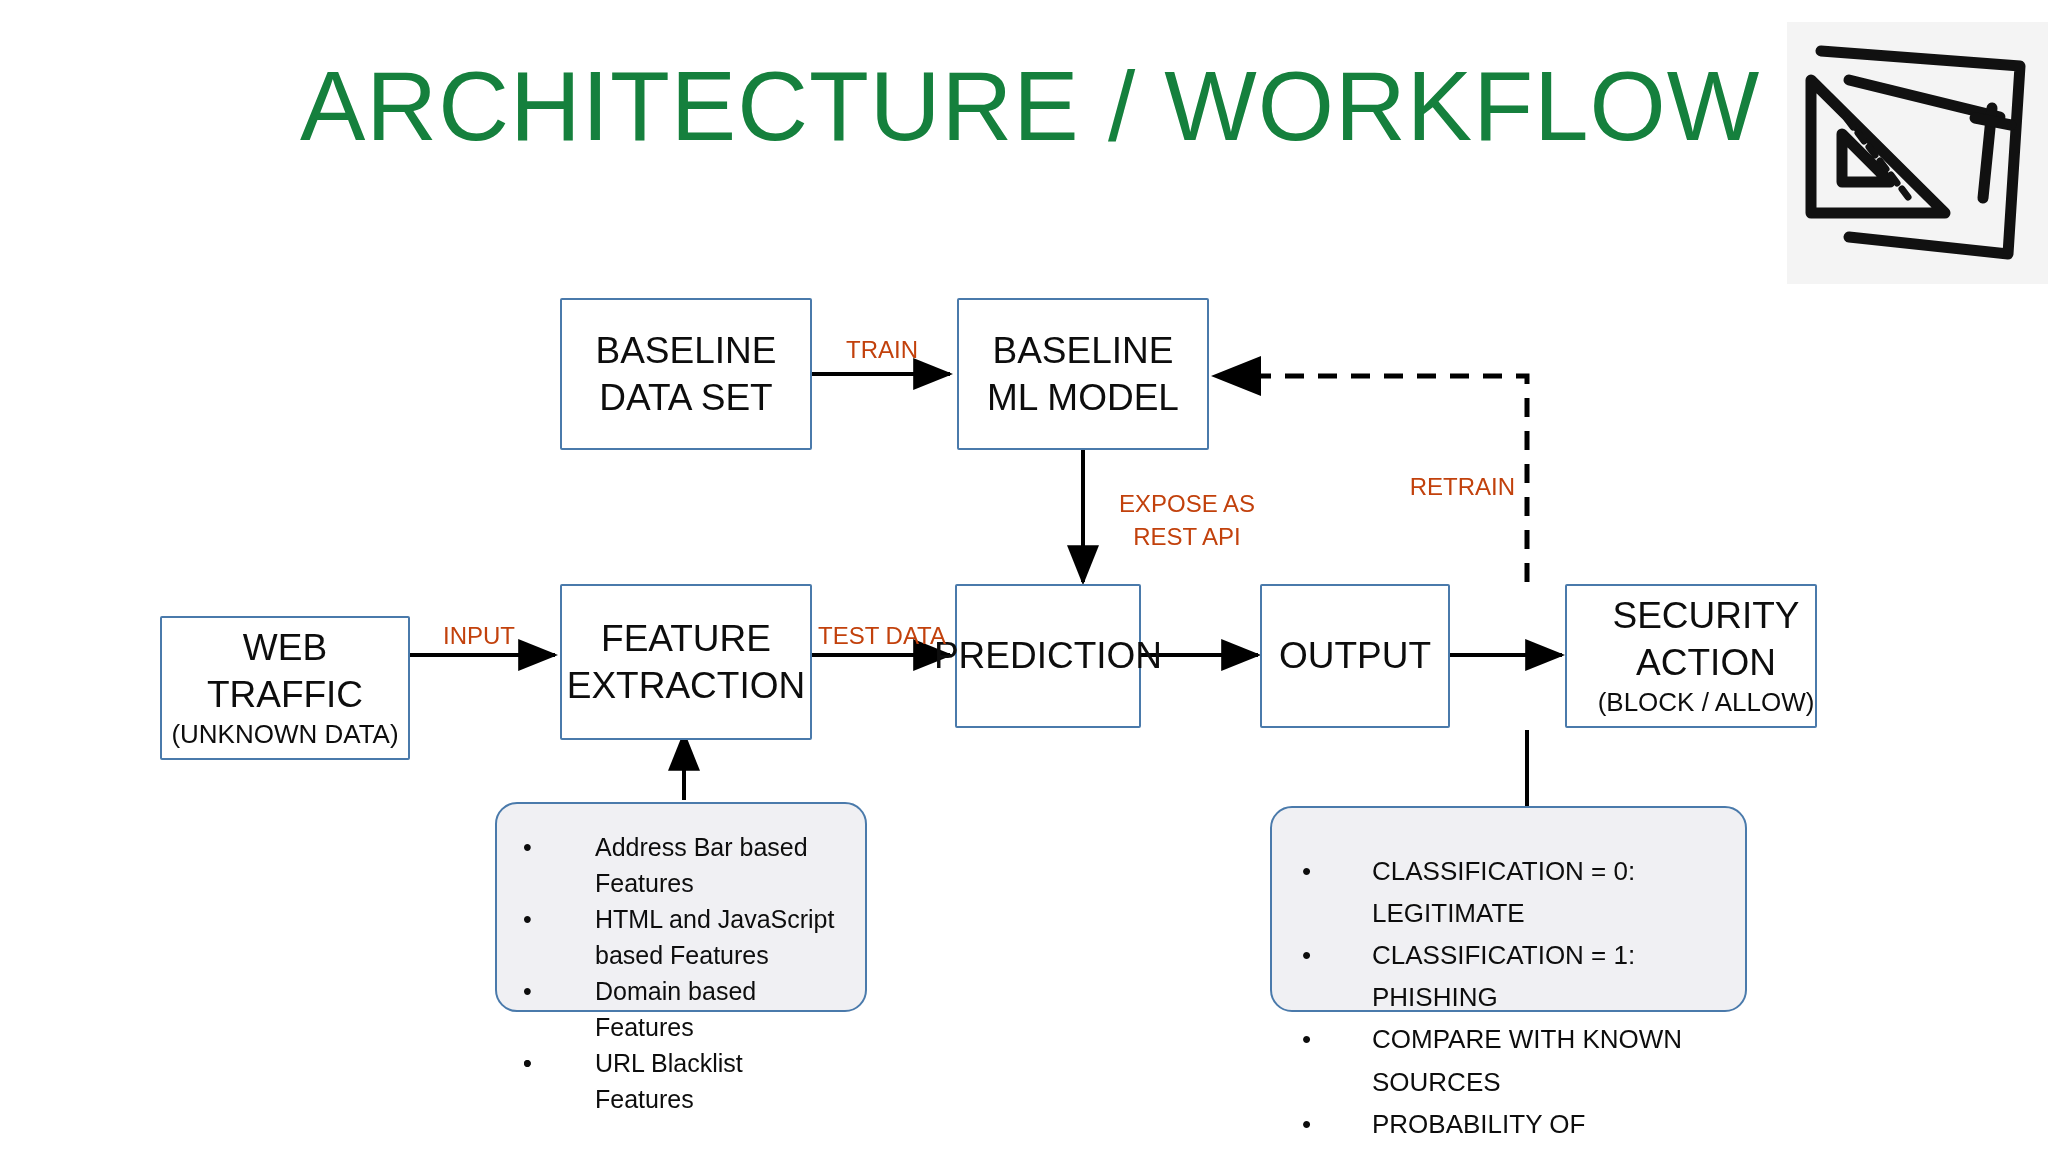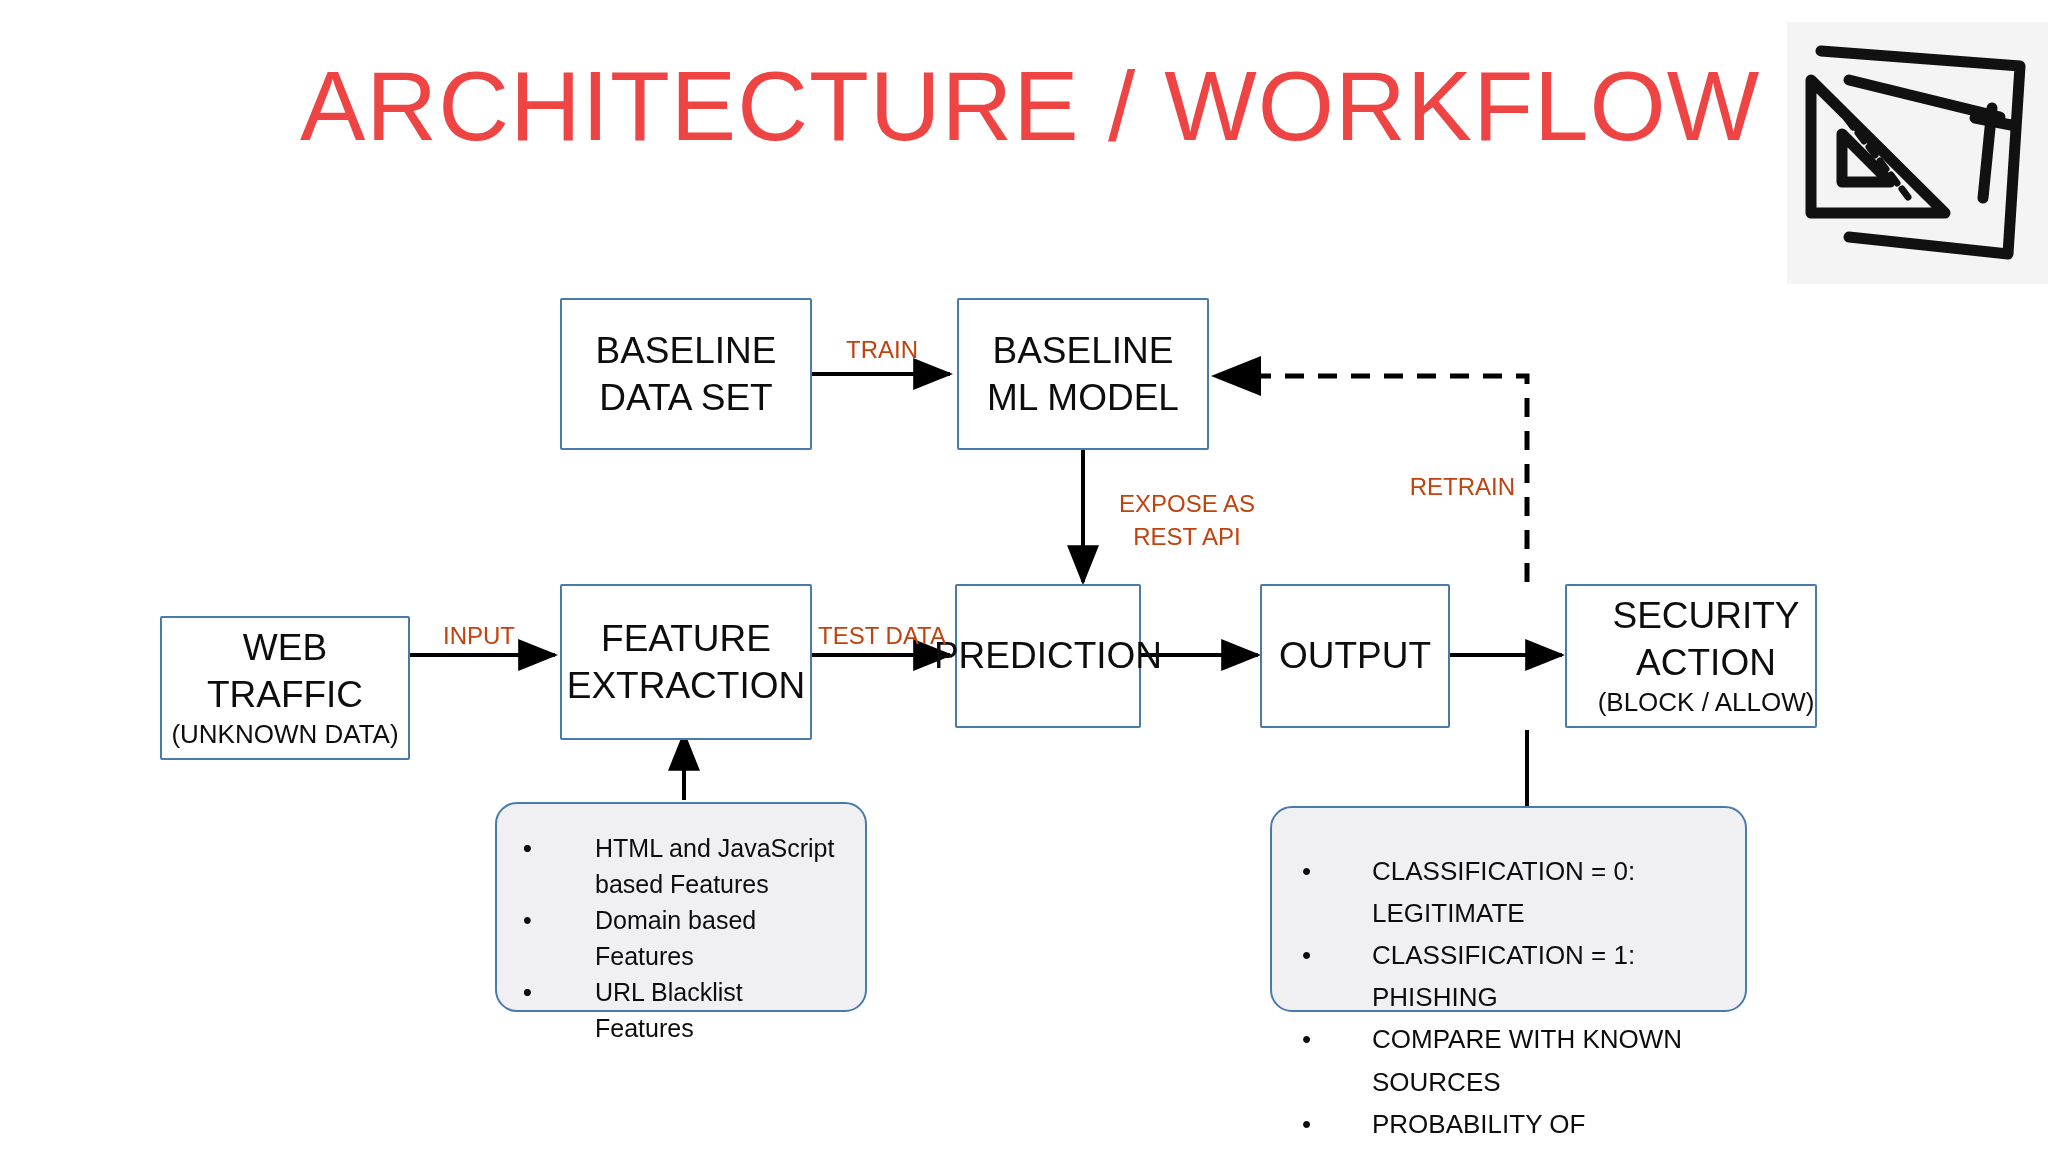--- a/index.html
+++ b/index.html
@@ -21,21 +21,21 @@
   
   #page-title {
     position: absolute;
     left: 300px;
     top: 50px;
     width: 1420px;
     text-align: right;
     font-size: 98px;
     font-weight: 300;
     letter-spacing: 1px;
-    color: #ef4444;
+    color: #15803d;
     font-family: "Liberation Sans", sans-serif;
     white-space: nowrap;
   }
 
   
   #brand-icon {
     position: absolute;
     left: 1787px;
     top: 22px;
     width: 262px;
@@ -239,20 +239,21 @@
     <span>EXPOSE AS</span><br>
     <span>REST API</span>
   </div>
 
   <div class="edge-label" style="left:1375px; top:473px; width:140px; text-align:right;">RETRAIN</div>
 
   <div class="panel" id="features-panel" style="left:495px; top:802px; width:372px; height:210px;">
     <ul>
       <li>
         <span class="bullet">•</span>
+        <span class="txt">Address Bar based Features</span>
       </li>
       <li>
         <span class="bullet">•</span>
         <span class="txt">HTML and JavaScript based Features</span>
       </li>
       <li>
         <span class="bullet">•</span>
         <span class="txt">Domain based Features</span>
       </li>
       <li>

